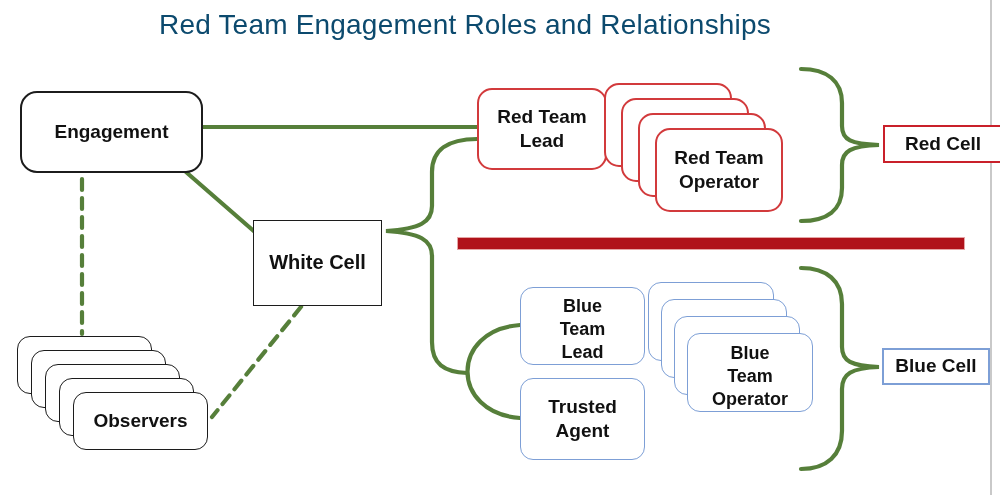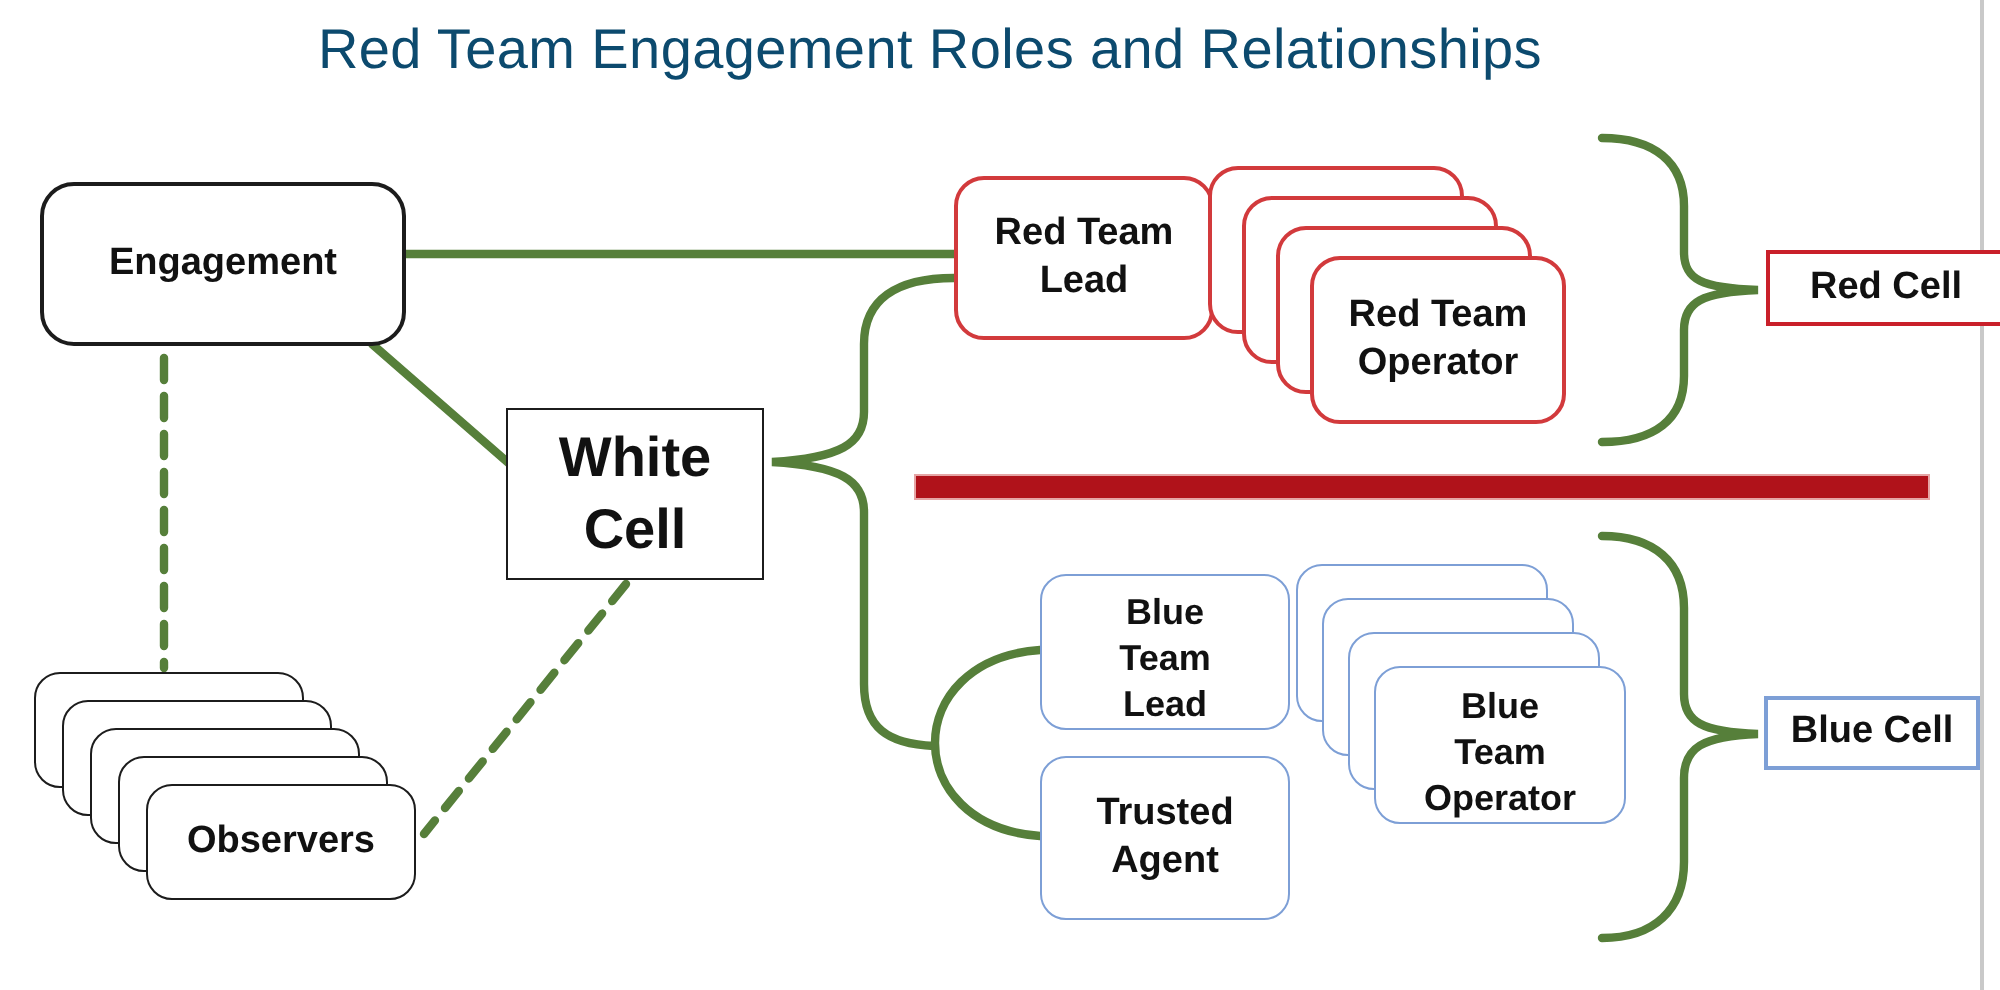--- a/index.html
+++ b/index.html
@@ -19,21 +19,21 @@
     font-weight:bold;box-sizing:border-box;
   }
   .rounded{border-radius:15px;}
   .blk{border:2.2px solid #1c1c1c;}
   .blk-thin{border:1.8px solid #1c1c1c;}
   .red{border:2px solid #d23a3c;}
   .blue{border:1.8px solid #7d9fd6;}
   .lbl{display:block;line-height:1.28;}
   .f19{font-size:19px;}
   .f18{font-size:18px;justify-content:flex-end;}
-  .f20{font-size:28px;}
+  .f20{font-size:20px;margin-top:16px;}
   
   .ecg{left:20px;top:91px;width:183px;height:82px;border-radius:17px;}
   .whitecell{left:253px;top:204px;width:129px;height:86px;border-width:1.6px;}
   .rtl{left:477px;top:88px;width:130px;height:82px;}
   .rto{width:128px;height:84px;}
   .redcell{left:883px;top:125px;width:120px;height:38px;border:2px solid #c9202a;justify-content:center;}
   .btl{left:520px;top:287px;width:125px;height:78px;border-radius:13px;}
   .tagent{left:520px;top:378px;width:125px;height:82px;border-radius:13px;}
   .bto{width:126px;height:79px;border-radius:13px;}
   .bluecell{left:882px;top:348px;width:108px;height:37px;border:2px solid #7d9fd6;}

